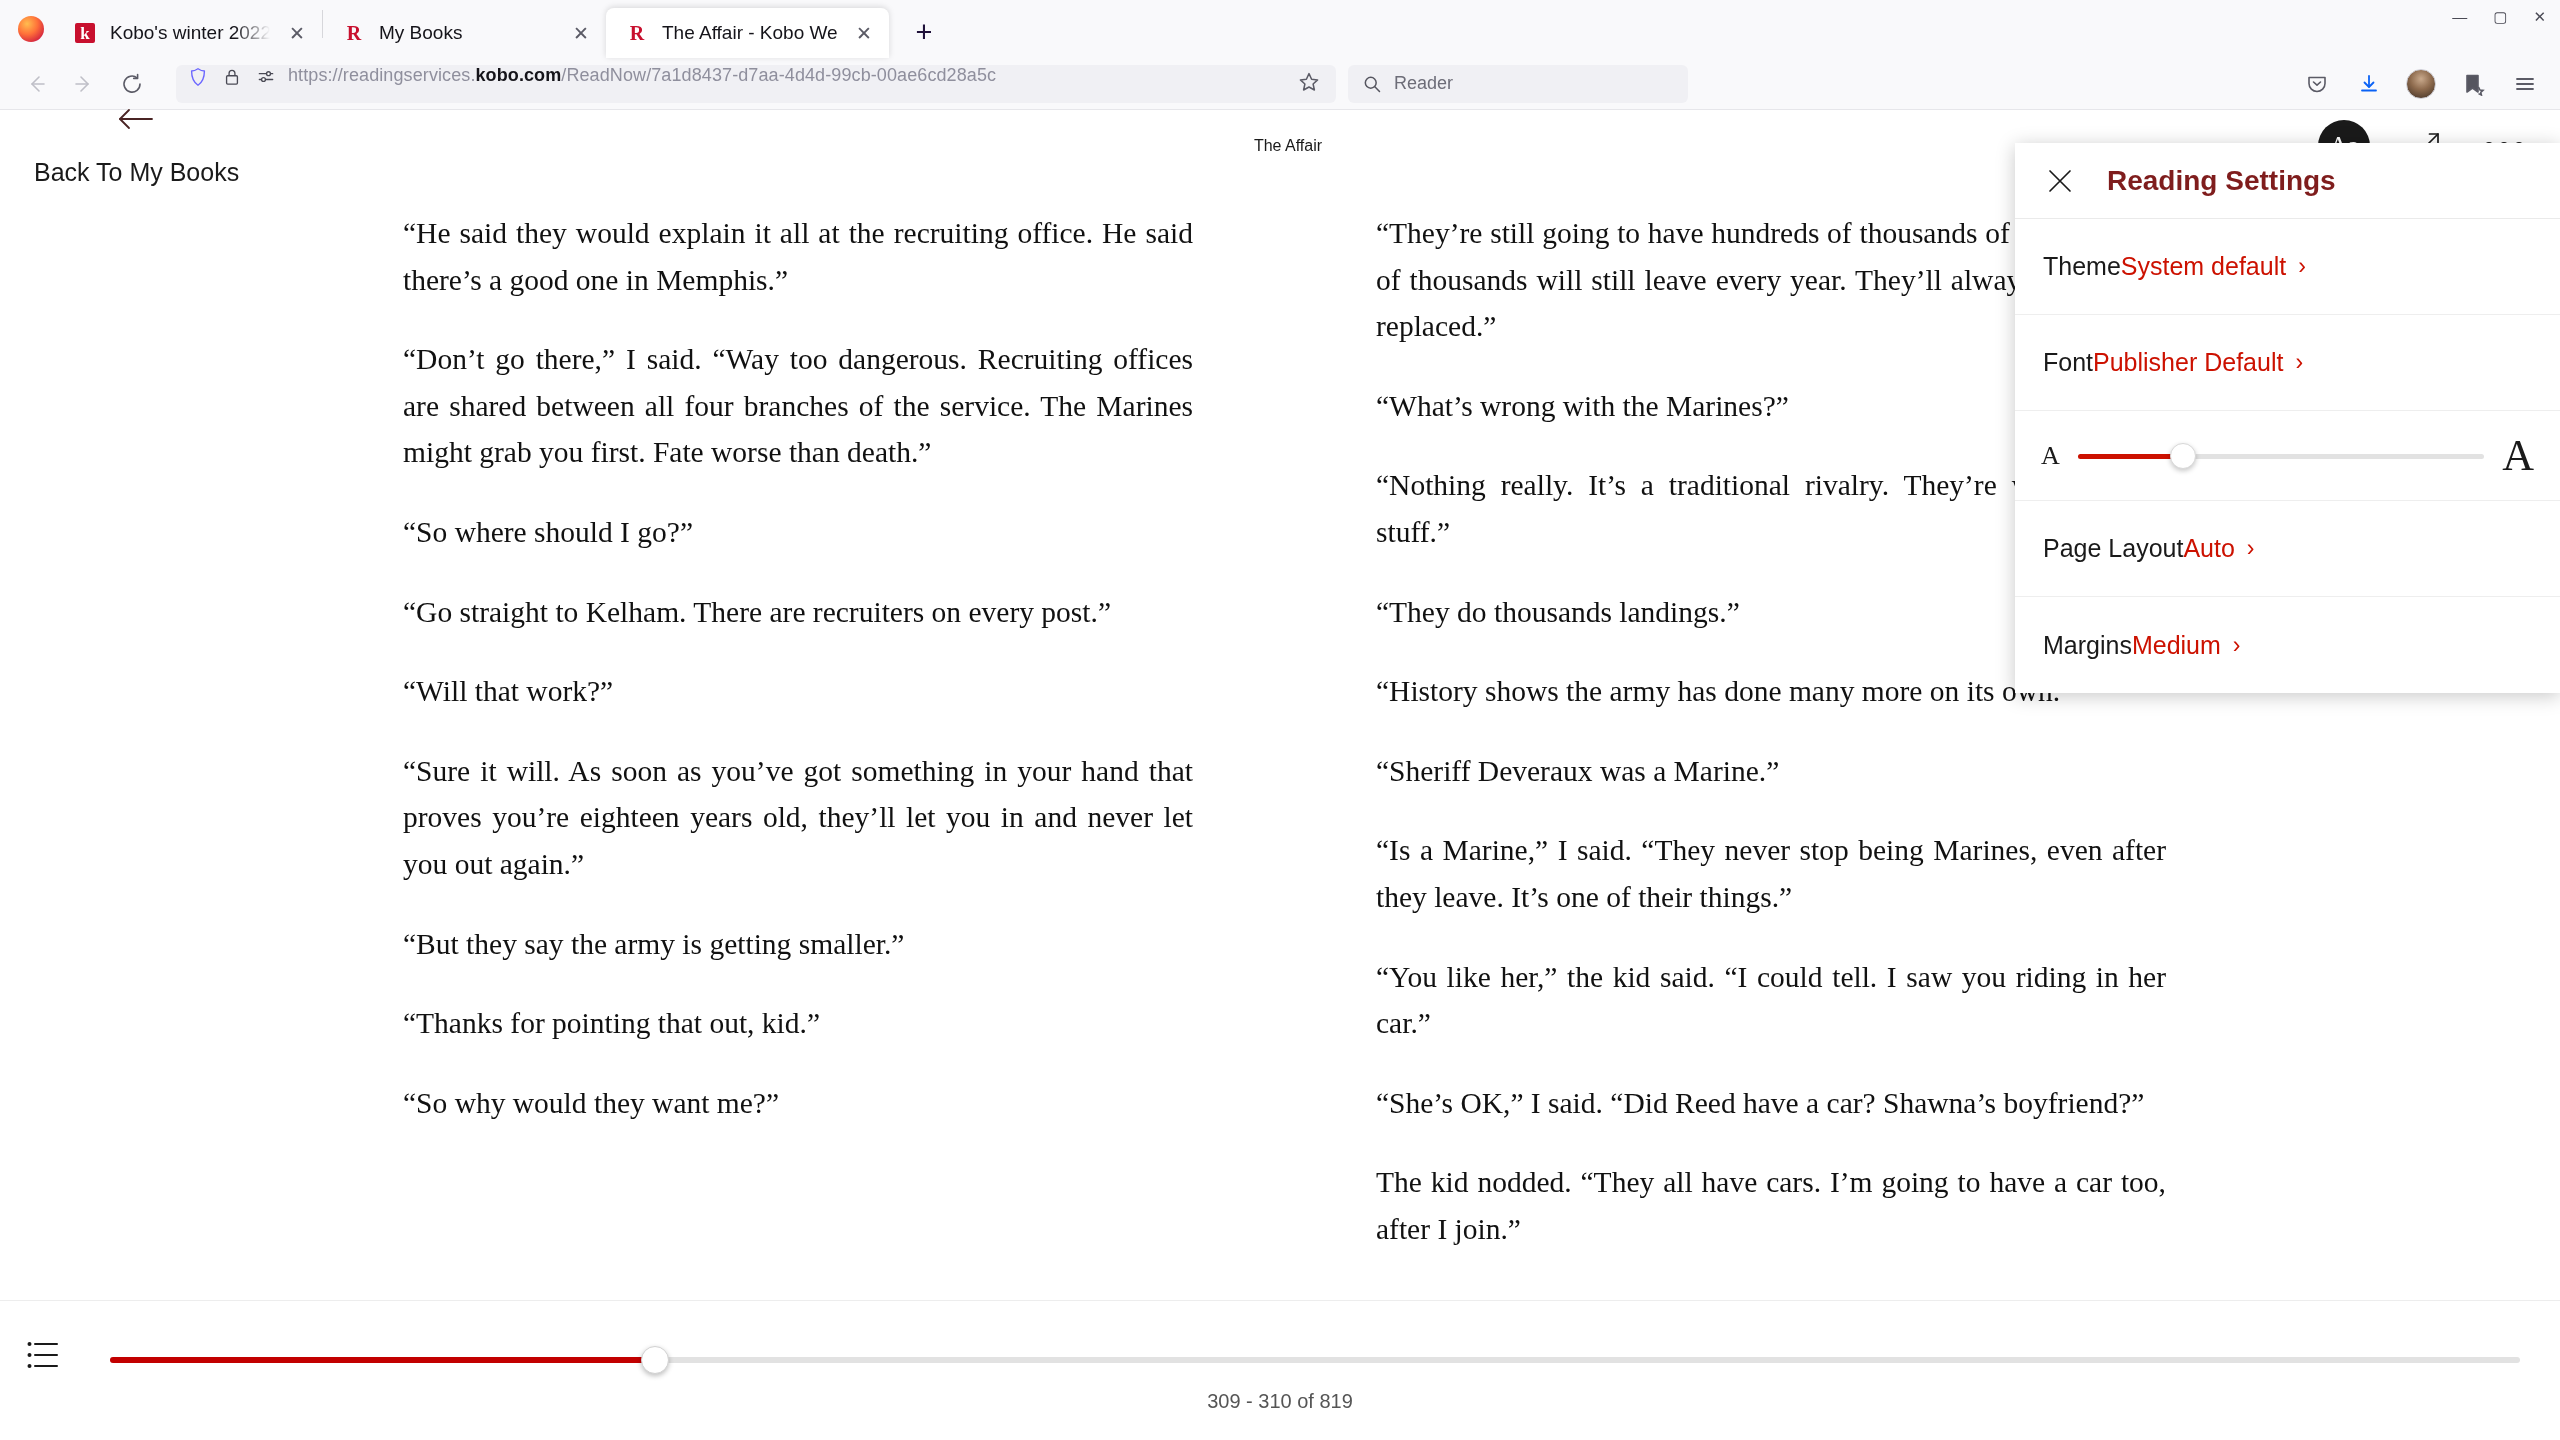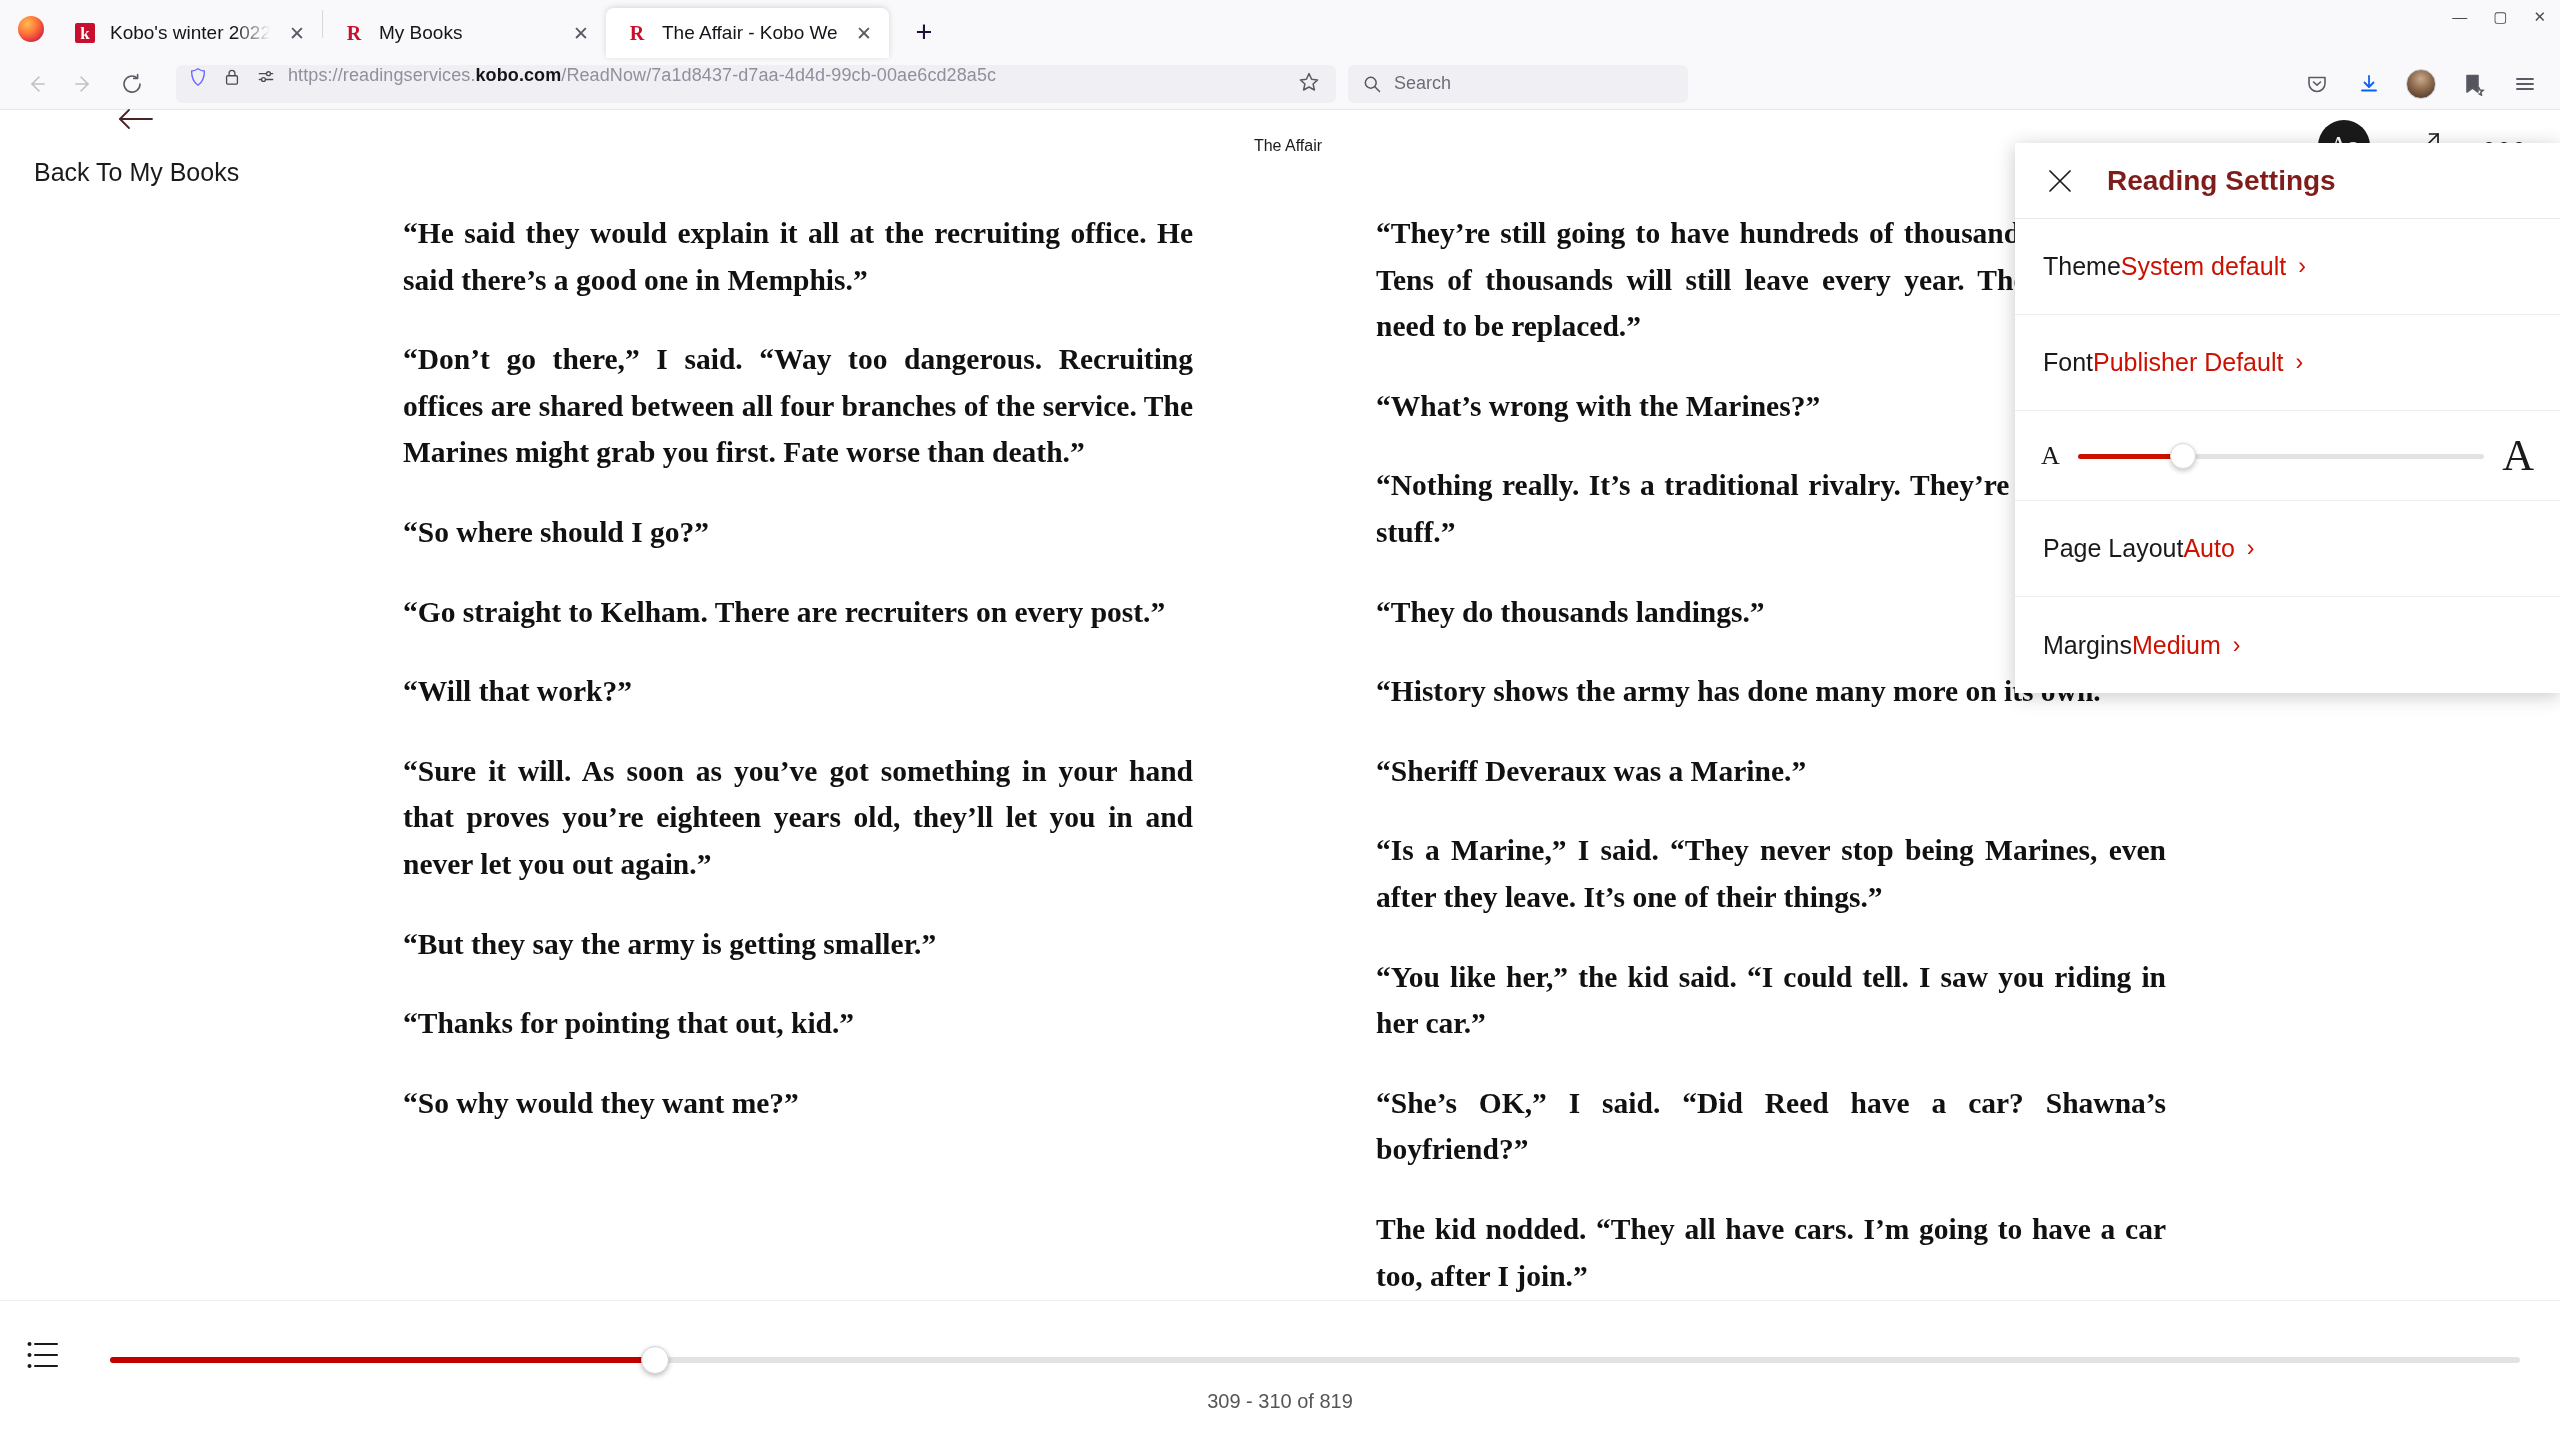--- a/index.html
+++ b/index.html
@@ -177,21 +177,20 @@
   .dots span { width: 8px; height: 8px; border-radius: 50%; background: #1a1a1a; display:block;}
 
   
   .book {
     position: absolute;
     top: 100px; left: 0; right: 0;
     height: 1180px;
     display: flex;
     padding: 0 0 0 0;
     overflow: hidden;
-    font-weight: bold;
   }
   .col {
     width: 1190px;
     padding-left: 0;
     font-family: "Liberation Serif", serif;
     color: #111111;
     overflow: hidden;
   }
   .col.left { margin-left: 403px; width: 790px; }
   .col.right { margin-left: 183px; width: 790px; }
@@ -401,21 +400,21 @@
       </span>
     </div>
 
     <div class="searchbar">
       <span class="url-icon">
         <svg width="20" height="20" viewBox="0 0 24 24" fill="none" stroke="#55555f" stroke-width="1.8">
             <circle cx="10.5" cy="10.5" r="6.5"></circle>
             <path d="M15.4 15.4 L21 21" stroke-linecap="round"></path>
           </svg>
       </span>
-      <span class="search-ph">Search</span>
+      <span class="search-ph">Reader</span>
     </div>
 
     <div class="nav-spacer"></div>
 
     <div class="toolicons">
       <div class="toolicon">
         <svg width="24" height="24" viewBox="0 0 24 24" fill="none" stroke="currentColor" stroke-width="1.6">
             <path d="M4 5.5 H20 V11.5 A8 8 0 0 1 4 11.5 Z" stroke-linejoin="round"></path>
             <path d="M8.5 10 L12 13.2 L15.5 10" stroke-linecap="round" stroke-linejoin="round"></path>
           </svg>

